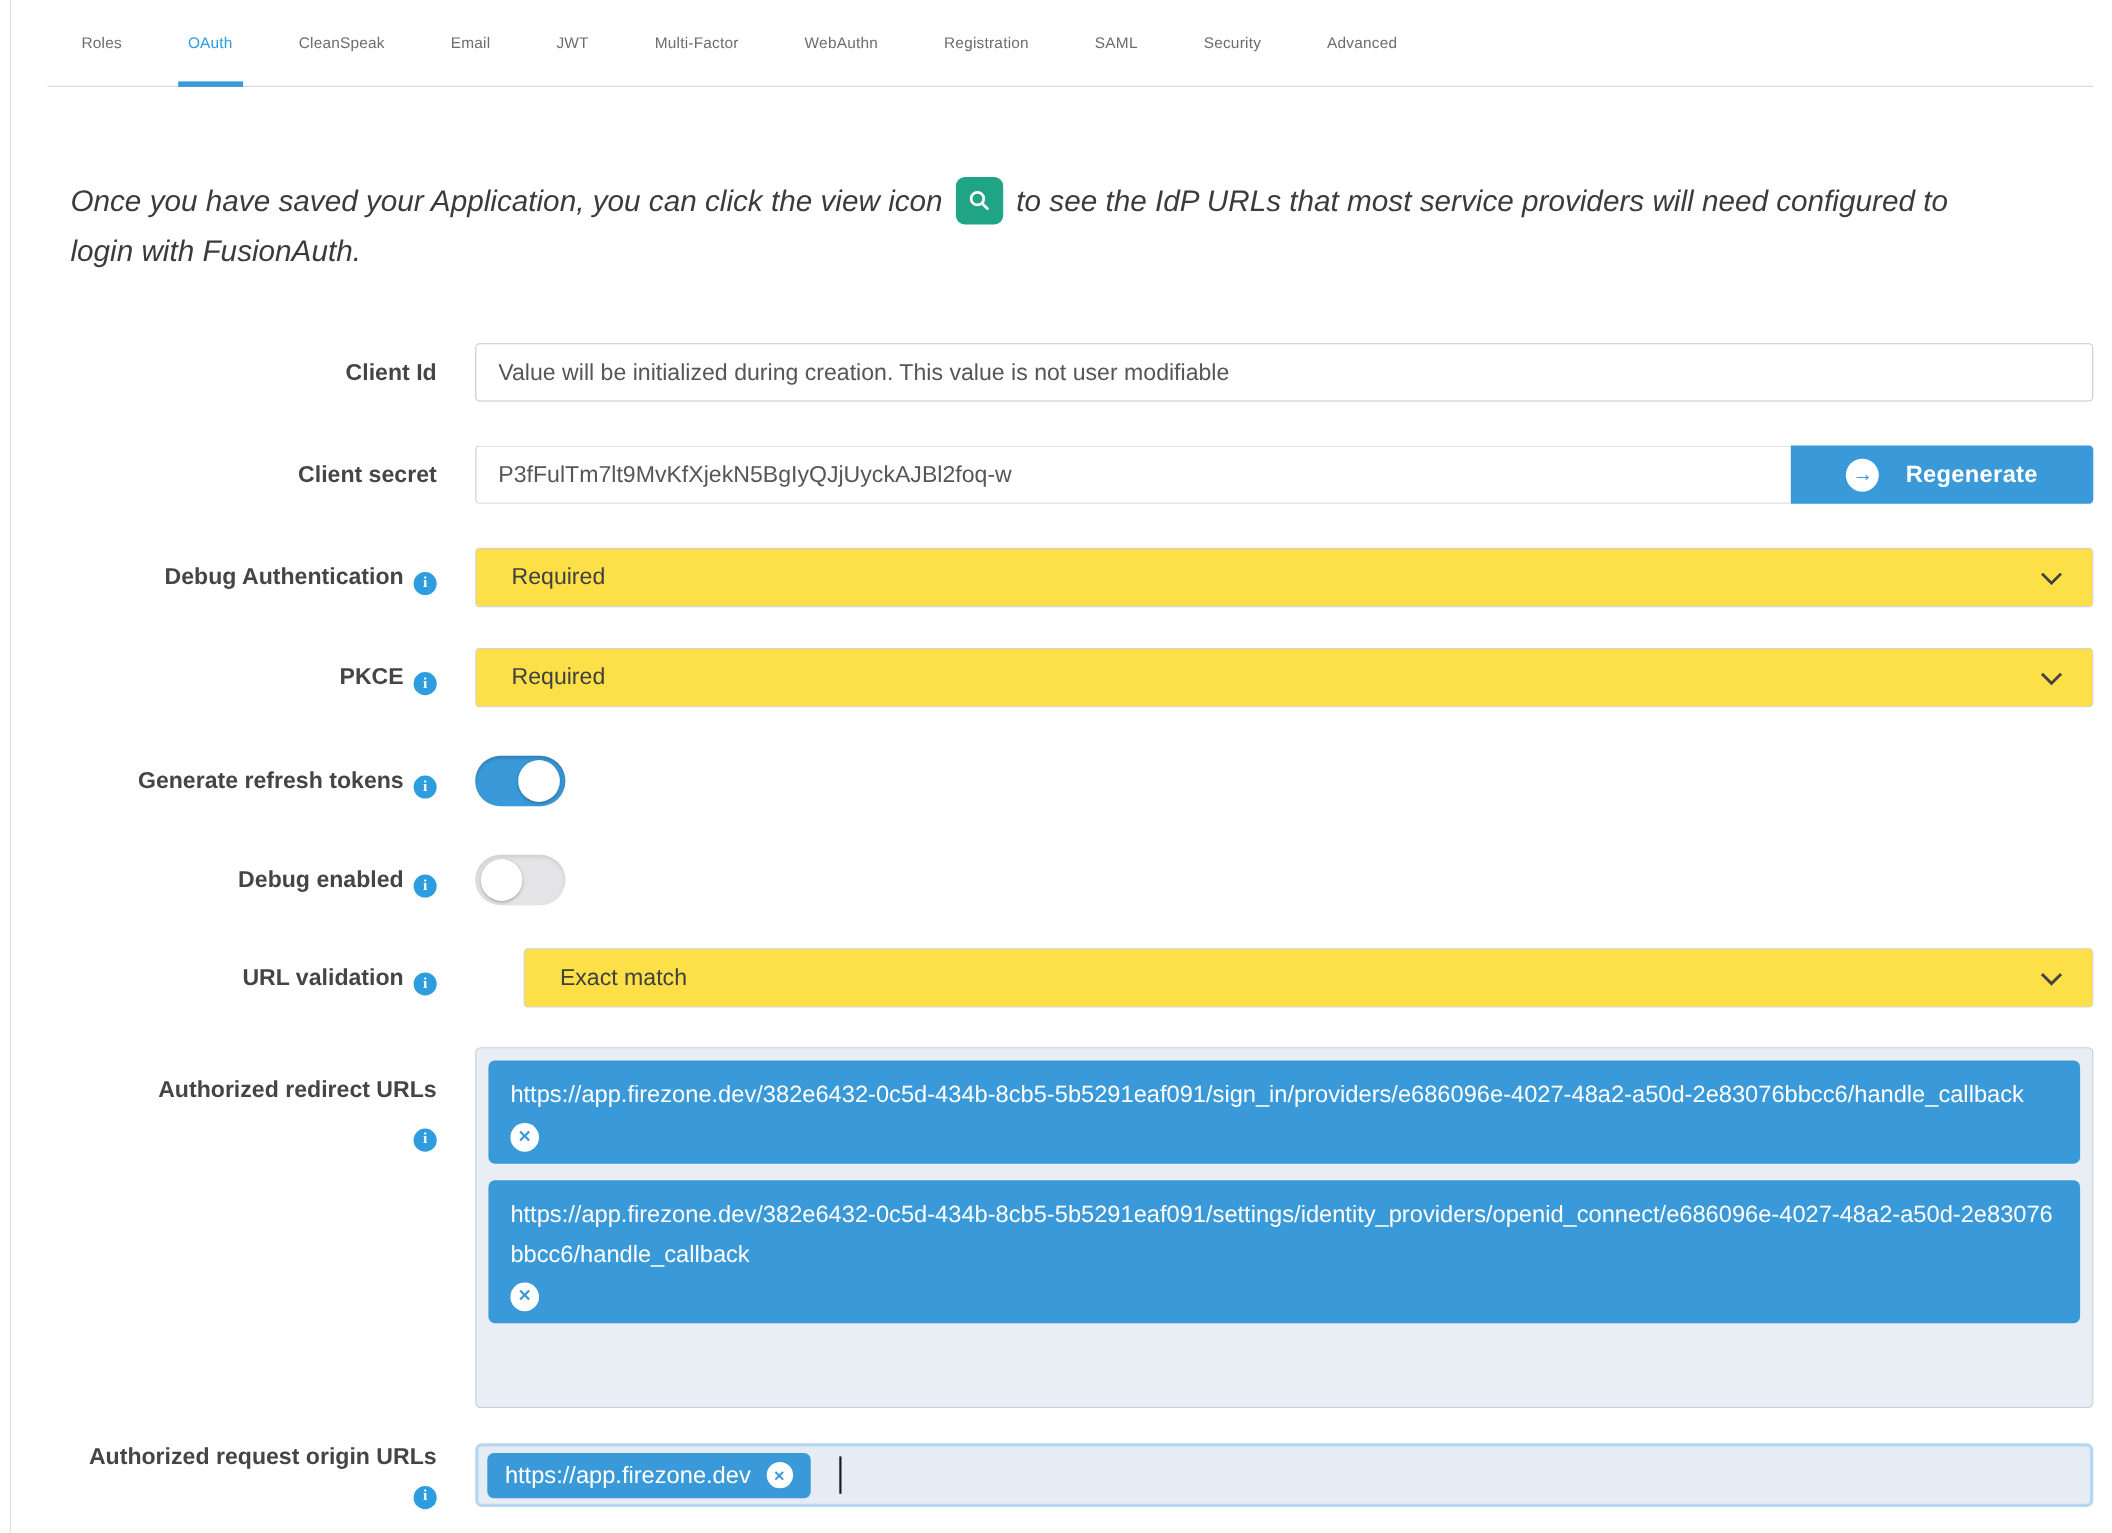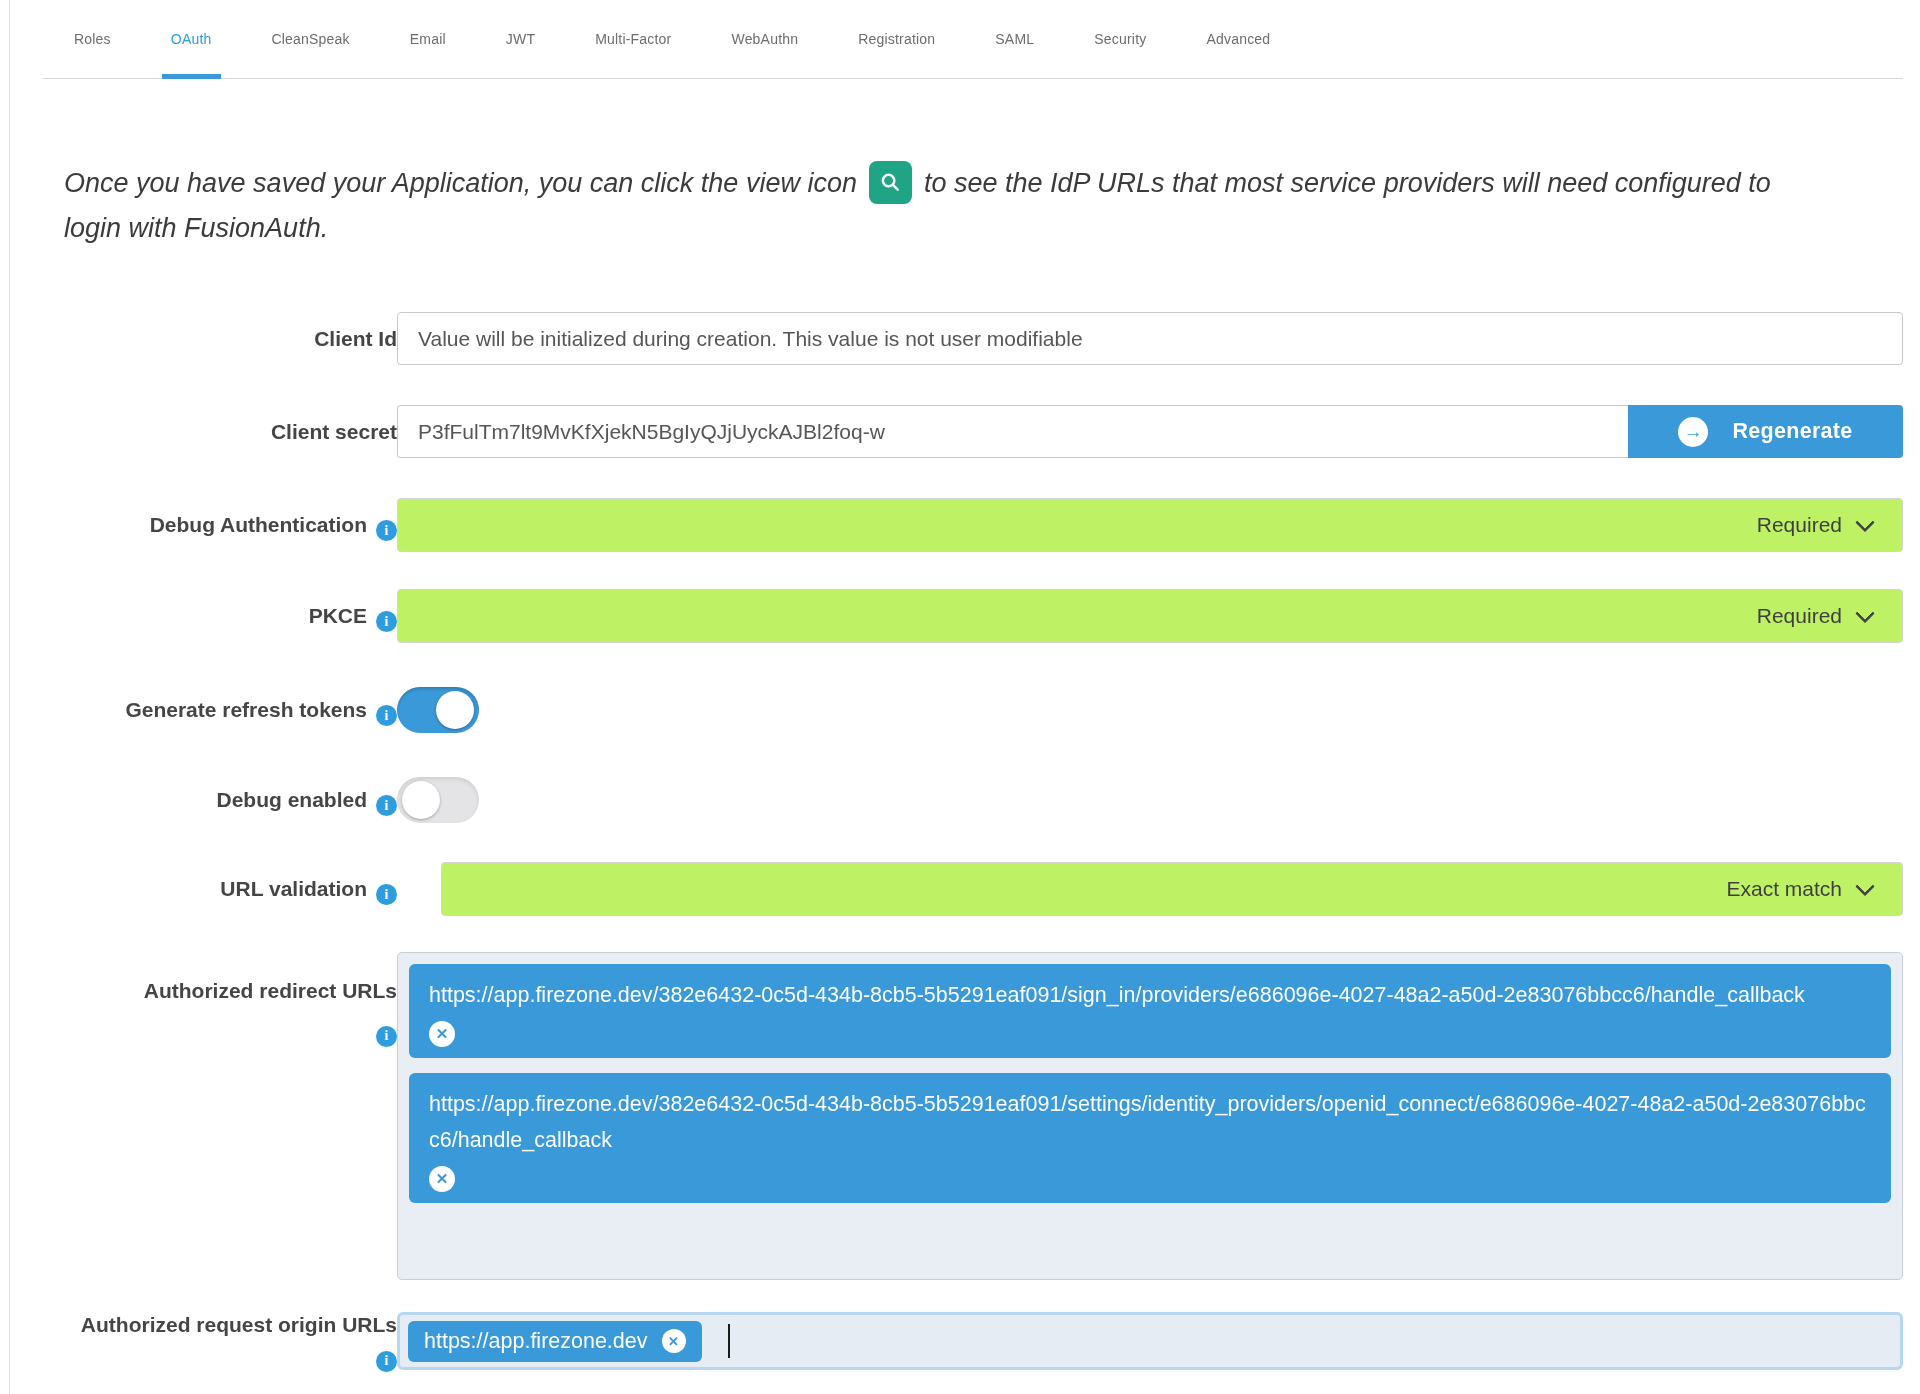--- a/index.html
+++ b/index.html
@@ -27,43 +27,43 @@
   .view-icon-btn{ display:inline-flex; align-items:center; justify-content:center;
     width:43px; height:43px; border-radius:8px; background:var(--icon-green);
     vertical-align:middle; margin:0 12px; border:none; cursor:pointer; position:relative; top:-2px; }
 
   
   .form{ margin:62px 17px 0 64px; }
   .row{ display:flex; align-items:center; }
   .row.top{ align-items:flex-start; }
   .row-label{ width:333px; flex:0 0 333px; text-align:right; font-size:21px; font-weight:700;
     color:#454545; line-height:30px; }
-  .row-field{ flex:1; min-width:0; }
+  .row-field{ flex:1; margin-left:35px; min-width:0; }
   .info-icon{ display:inline-flex; align-items:center; justify-content:center;
     width:21px; height:21px; border-radius:50%; background:var(--info-blue); color:#fff;
     font-size:14px; font-weight:700; font-style:normal; margin-left:9px;
     vertical-align:-3px; cursor:pointer; font-family:"Liberation Serif", serif; }
   .info-line{ margin-top:9px; }
 
   .text-input{ width:100%; height:53px; background:#fff; border:1px solid #c9c9c9;
     border-radius:4px; padding:0 20px; font-size:21px; color:#565656;
     font-family:inherit; }
   .secret-wrap{ display:flex; }
   .secret-wrap .text-input{ border-radius:4px 0 0 4px; border-right:none; }
   .regen-btn{ flex:0 0 275px; height:53px; background:var(--accent-blue); color:#fff;
     border:none; border-radius:0 4px 4px 0; font-size:21.5px; font-weight:700;
     display:flex; align-items:center; justify-content:center; gap:24px; cursor:pointer;
     font-family:inherit; letter-spacing:.3px; }
   .arrow-circle{ width:30px; height:30px; border-radius:50%; background:#fff;
     color:var(--accent-blue); display:inline-flex; align-items:center; justify-content:center;
     font-size:19px; font-weight:700; }
 
-  .select{ position:relative; width:100%; height:54px; background:#bef264;
-    border:1px solid #d4d4d6; border-radius:4px; padding:0 60px 0 7px; font-size:21px;
-    color:#3f3f3f; display:flex; align-items:center; cursor:pointer;justify-content:flex-end; }
+  .select{ position:relative; width:100%; height:54px; background:#fde047;
+    border:1px solid #d4d4d6; border-radius:4px; padding:0 60px 0 32px; font-size:21px;
+    color:#3f3f3f; display:flex; align-items:center; cursor:pointer; }
   .chevron{ position:absolute; right:30px; top:50%; width:14px; height:14px;
     border-right:3px solid #444; border-bottom:3px solid #444;
     transform:translateY(-68%) rotate(45deg); border-radius:1px; }
 
   .toggle{ width:82px; height:46px; border-radius:23px; background:#e4e4e6;
     box-shadow:inset 0 2px 4px rgba(0,0,0,.10); position:relative; cursor:pointer; }
   .toggle .knob{ position:absolute; top:4px; left:5px; width:38px; height:38px;
     border-radius:50%; background:#fff; box-shadow:0 1px 3px rgba(0,0,0,.3); }
   .toggle.on{ background:var(--accent-blue); box-shadow:inset 0 2px 3px rgba(0,0,0,.18); }
   .toggle.on .knob{ left:auto; right:5px; }

